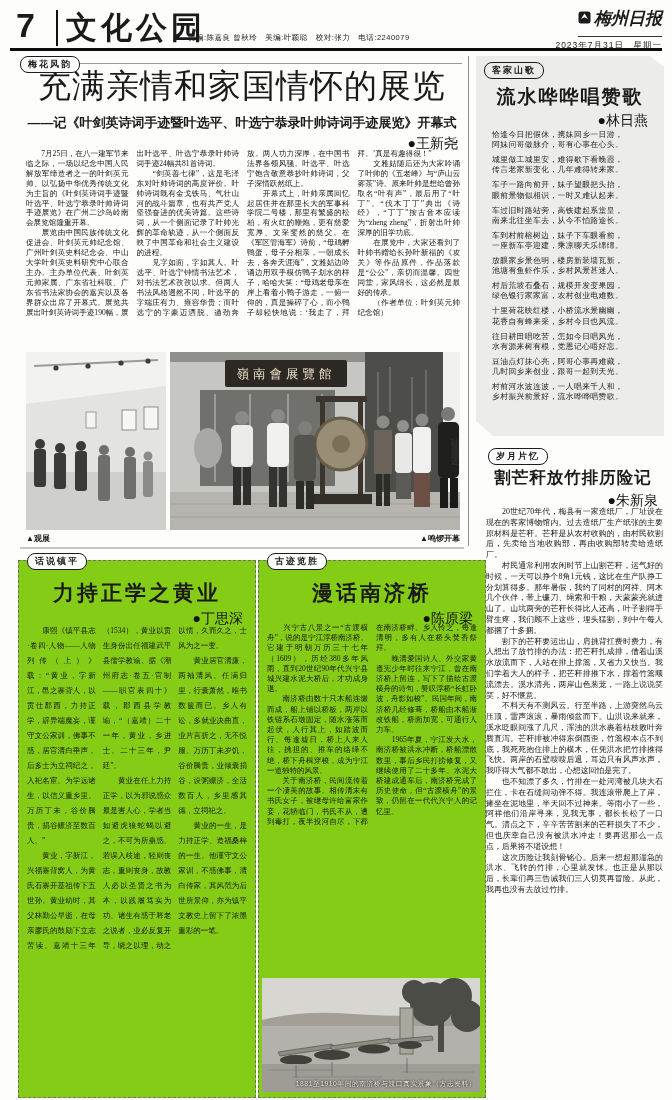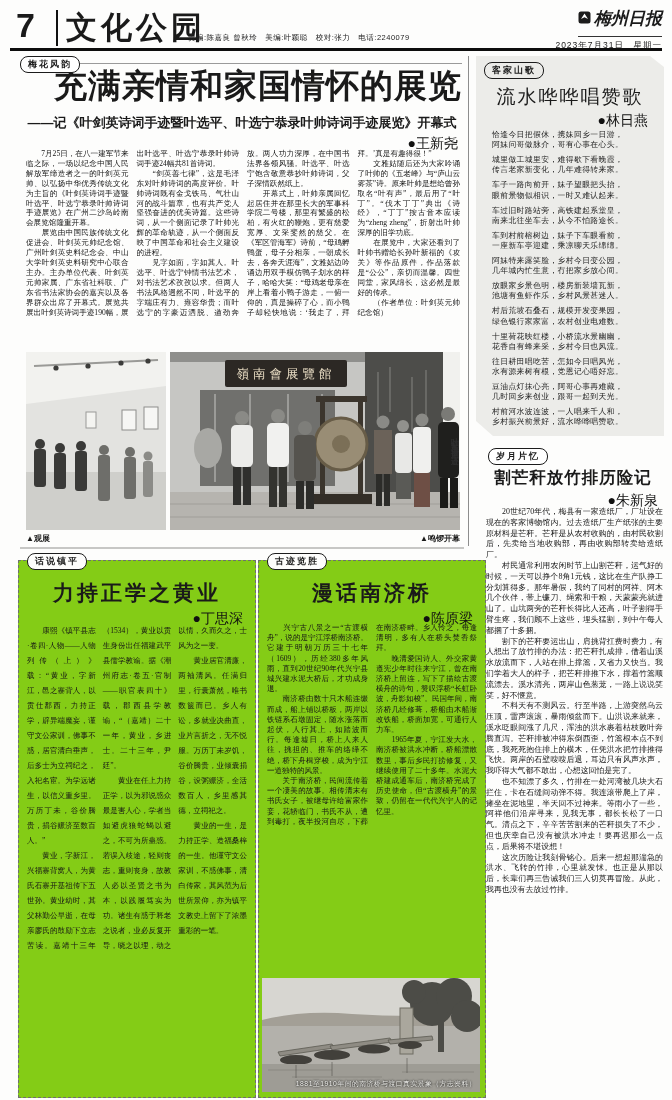--- a/index.html
+++ b/index.html
@@ -13,21 +13,21 @@
   .section-name{position:absolute;left:56px;top:1px;font-size:31px;font-weight:900;letter-spacing:4px;}
   .credits{position:absolute;left:178px;top:27px;font-size:7.5px;color:#222;letter-spacing:.5px;}
   .masthead{position:absolute;right:0;top:1px;width:130px;text-align:right;}
   .mh-logo{font-family:"Liberation Serif",serif;font-style:italic;font-weight:700;font-size:17px;
            display:inline-flex;align-items:center;gap:3px;border-bottom:1px solid #333;padding-bottom:6px;}
   .mh-date{font-size:8.5px;margin-top:3px;letter-spacing:1px;}
   
   .tag{display:inline-block;border:1.5px solid #1c1c1c;border-radius:8px;background:#fff;
        padding:1px 7px;font-size:9px;font-weight:700;letter-spacing:2px;white-space:nowrap;z-index:5;}
   
-  .headline{left:22px;top:64px;width:440px;text-align:right;font-size:33px;font-weight:700;letter-spacing:1px;}
+  .headline{left:22px;top:64px;width:440px;text-align:center;font-size:33px;font-weight:400;letter-spacing:1px;}
   .headline-rule{left:72px;top:63px;width:390px;height:1px;background:#9a9a9a;}
   .subhead{left:22px;top:114px;width:440px;text-align:center;font-size:13px;font-weight:700;}
   .byline{font-size:14px;color:#111;}
   .body-text{text-align:justify;white-space:pre-line;color:#151515;font-family:Liberation Serif, serif;}
   #main-body{left:26px;top:149px;width:434px;height:199px;column-count:4;column-gap:8px;
              font-size:7.6px;line-height:9.9px;overflow:hidden;}
   
   .photo{position:absolute;background:#ddd;overflow:hidden;}
   .photo svg{position:absolute;left:0;top:0;}
   #photo-gallery{left:26px;top:352px;width:140px;height:178px;}
@@ -39,21 +39,21 @@
   .caption{font-size:8px;font-weight:700;}
   #cap-left{left:26px;top:533px;}
   #cap-right{left:170px;top:533px;width:290px;text-align:right;}
   .main-vrule{left:468px;top:56px;width:1px;height:490px;background:#8d8d8d;}
   .mid-hrule{left:20px;top:547px;width:444px;height:2px;background:#c7c7c5;}
   
   #poem-box{left:476px;top:56px;width:188px;height:380px;background:#ecece9;
             clip-path:polygon(0 0,174px 0,188px 11px,188px 380px,17px 380px,0 365px);}
   #poem-box .tag{position:absolute;left:8px;top:6px;background:#ecece9;}
   .poem-title{position:absolute;left:0;top:28px;width:100%;text-align:center;font-size:19px;
-              font-weight:400;letter-spacing:2px;}
+              font-weight:700;letter-spacing:2px;}
   .poem-author{position:absolute;right:16px;top:56px;}
   .stanzas{position:absolute;left:16px;top:74px;right:10px;}
   .stanza{font-family:"Liberation Serif",serif;font-size:7.8px;line-height:10.3px;margin-bottom:4.6px;
           white-space:pre-line;letter-spacing:.4px;color:#222;}
   
   #memoir-tag{left:488px;top:448px;}
   .memoir-title{left:482px;top:467px;width:182px;text-align:center;font-size:16.5px;font-weight:900;letter-spacing:1px;}
   .memoir-author{left:482px;top:492px;width:176px;text-align:right;}
   #memoir-body{left:486px;top:507px;width:177px;height:586px;font-size:7.9px;line-height:10.8px;overflow:hidden;}
   .bottom-vrule{left:482px;top:560px;width:0;height:536px;border-left:1px dashed #8a8a8a;}
@@ -221,22 +221,20 @@
     <div class="stanza">恰逢今日把假休，携妹回乡一日游，
 阿妹问哥做脉介，哥有心事在心头。</div>
     <div class="stanza">城里做工城里安，难得歇下看晚霞，
 传言老家新变化，几年难得转来家。</div>
     <div class="stanza">车子一路向前开，妹子望眼把头抬，
 眼前景物似相识，一时又难认起来。</div>
     <div class="stanza">车过旧时路站旁，高铁建起系堂皇，
 南来北往坐车去，从今不怕路途长。</div>
     <div class="stanza">车到村前榕树边，妹子下车眼看前，
 一座新车亭迎建，乘凉聊天乐绵绵。</div>
-    <div class="stanza">阿妹特来露笑脸，乡村今日变公园，
-几年城内忙生意，冇把家乡放心间。</div>
     <div class="stanza">放眼家乡景色明，楼房新装墙瓦新，
 池塘有鱼虾作乐，乡村风景甚迷人。</div>
     <div class="stanza">村后荒坡石叠石，规模开发变果园，
 绿色银行家家富，农村创业电难数。</div>
     <div class="stanza">十里荷花映红楼，小桥流水景幽幽，
 花香自有蜂来采，乡村今日也风流。</div>
     <div class="stanza">往日耕田唱吃苦，怎如今日唱风光，
 水有源来树有根，党恩记心唔好忘。</div>
     <div class="stanza">豆油点灯抹心亮，阿哥心事再难藏，
 几时回乡来创业，跟哥一起到天光。</div>

